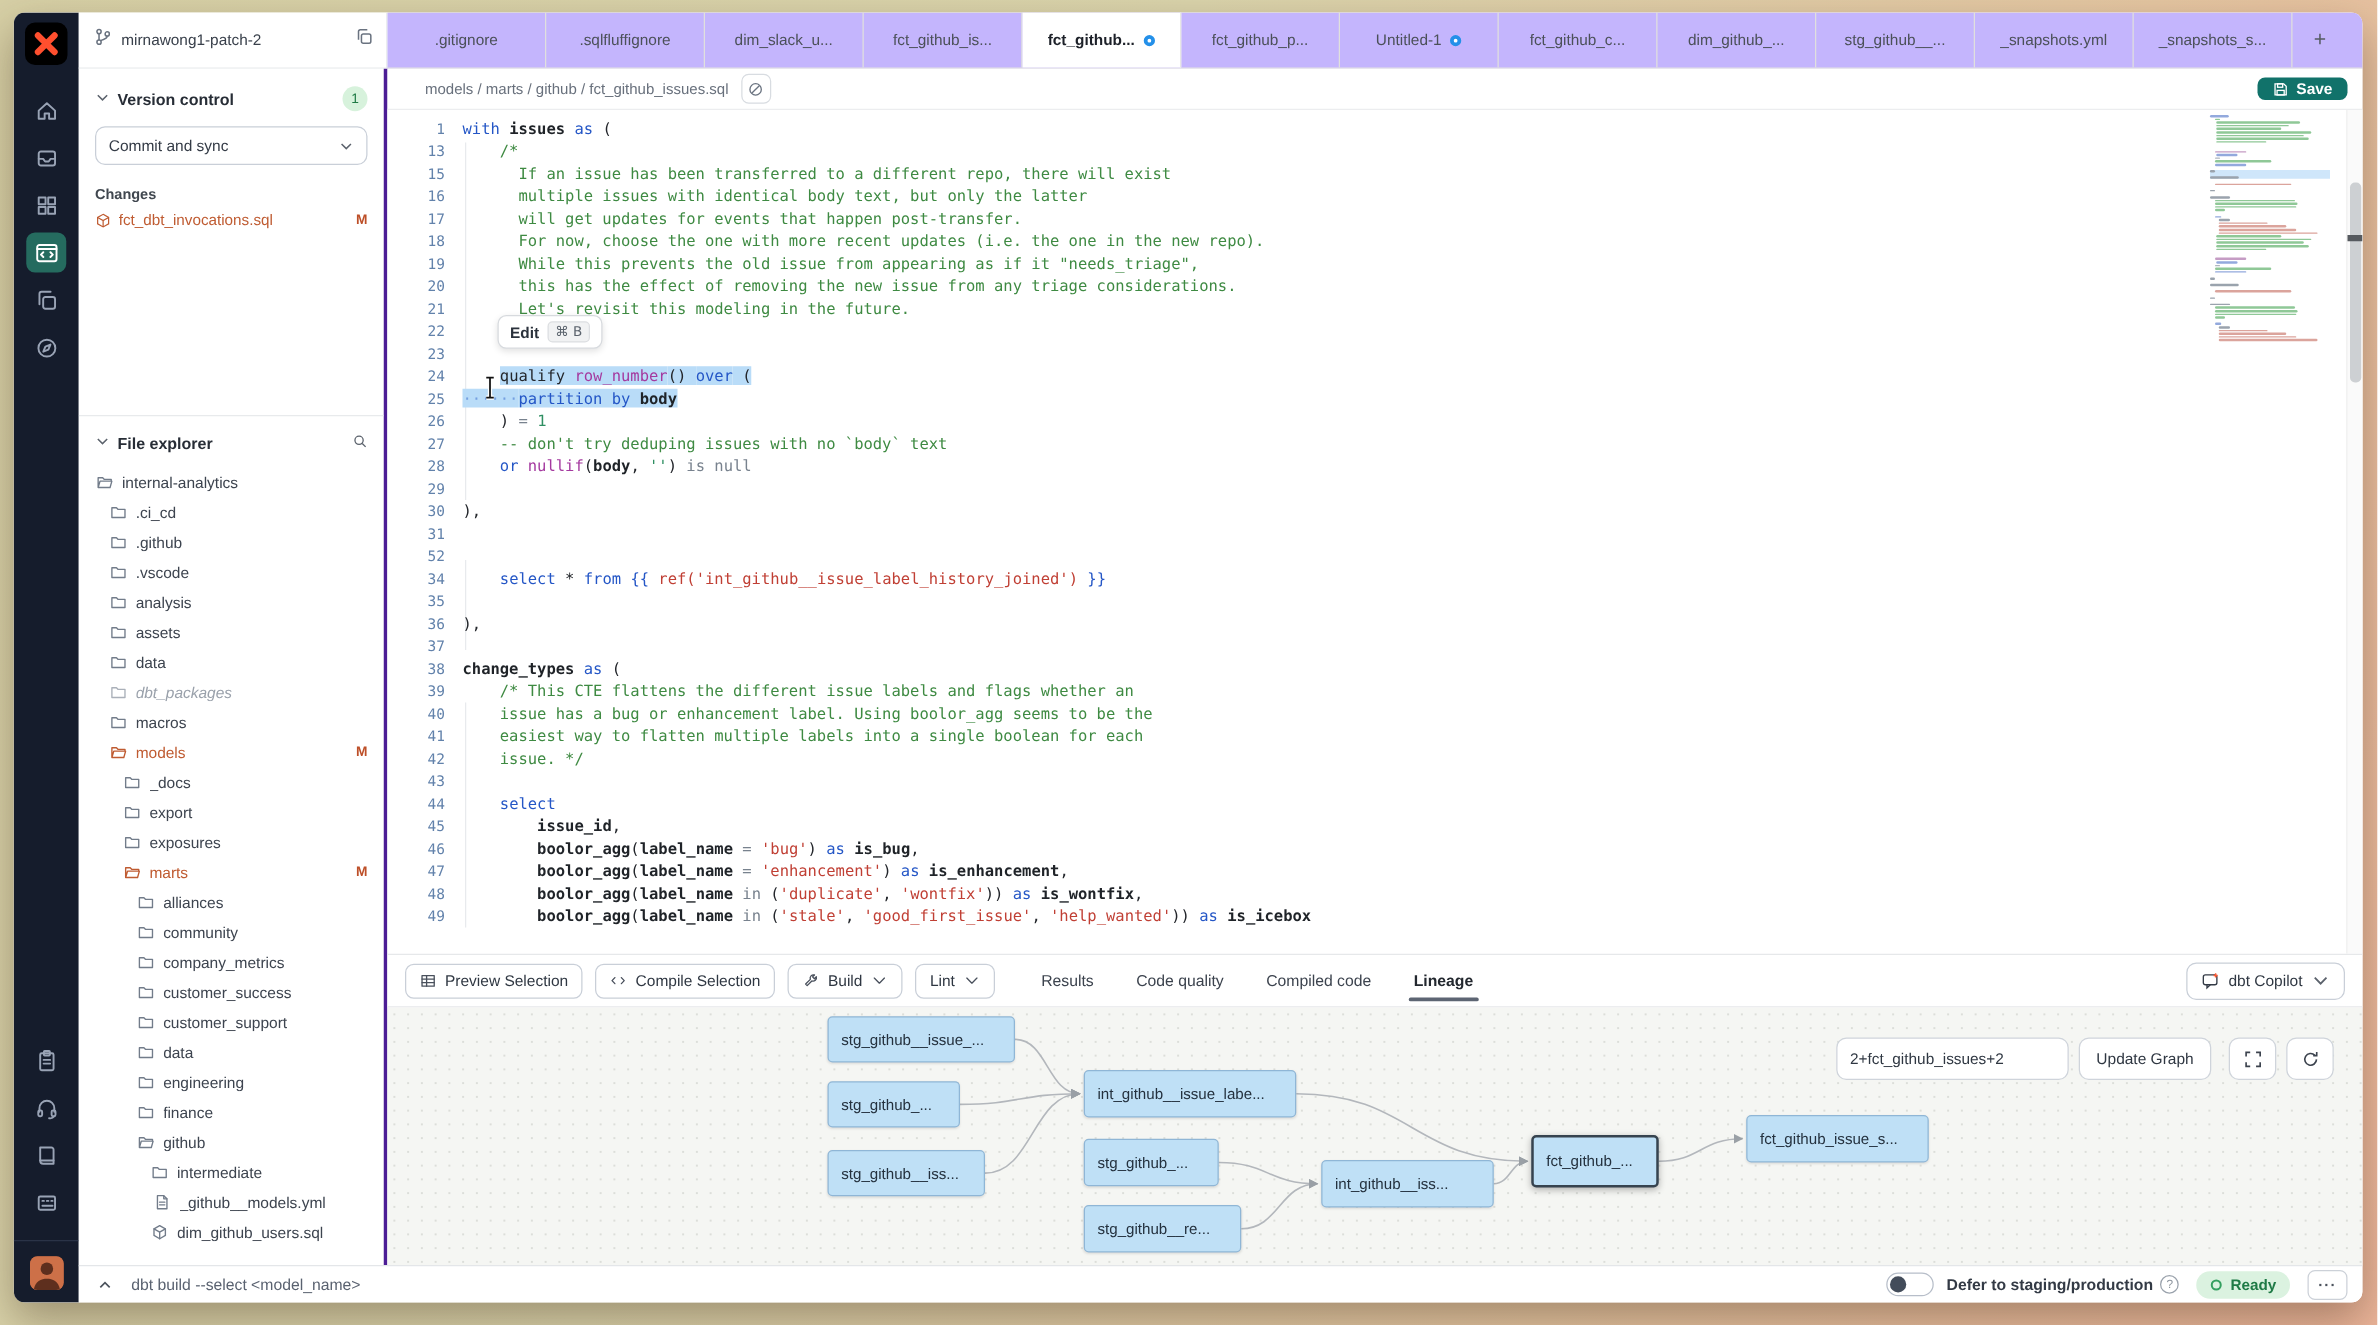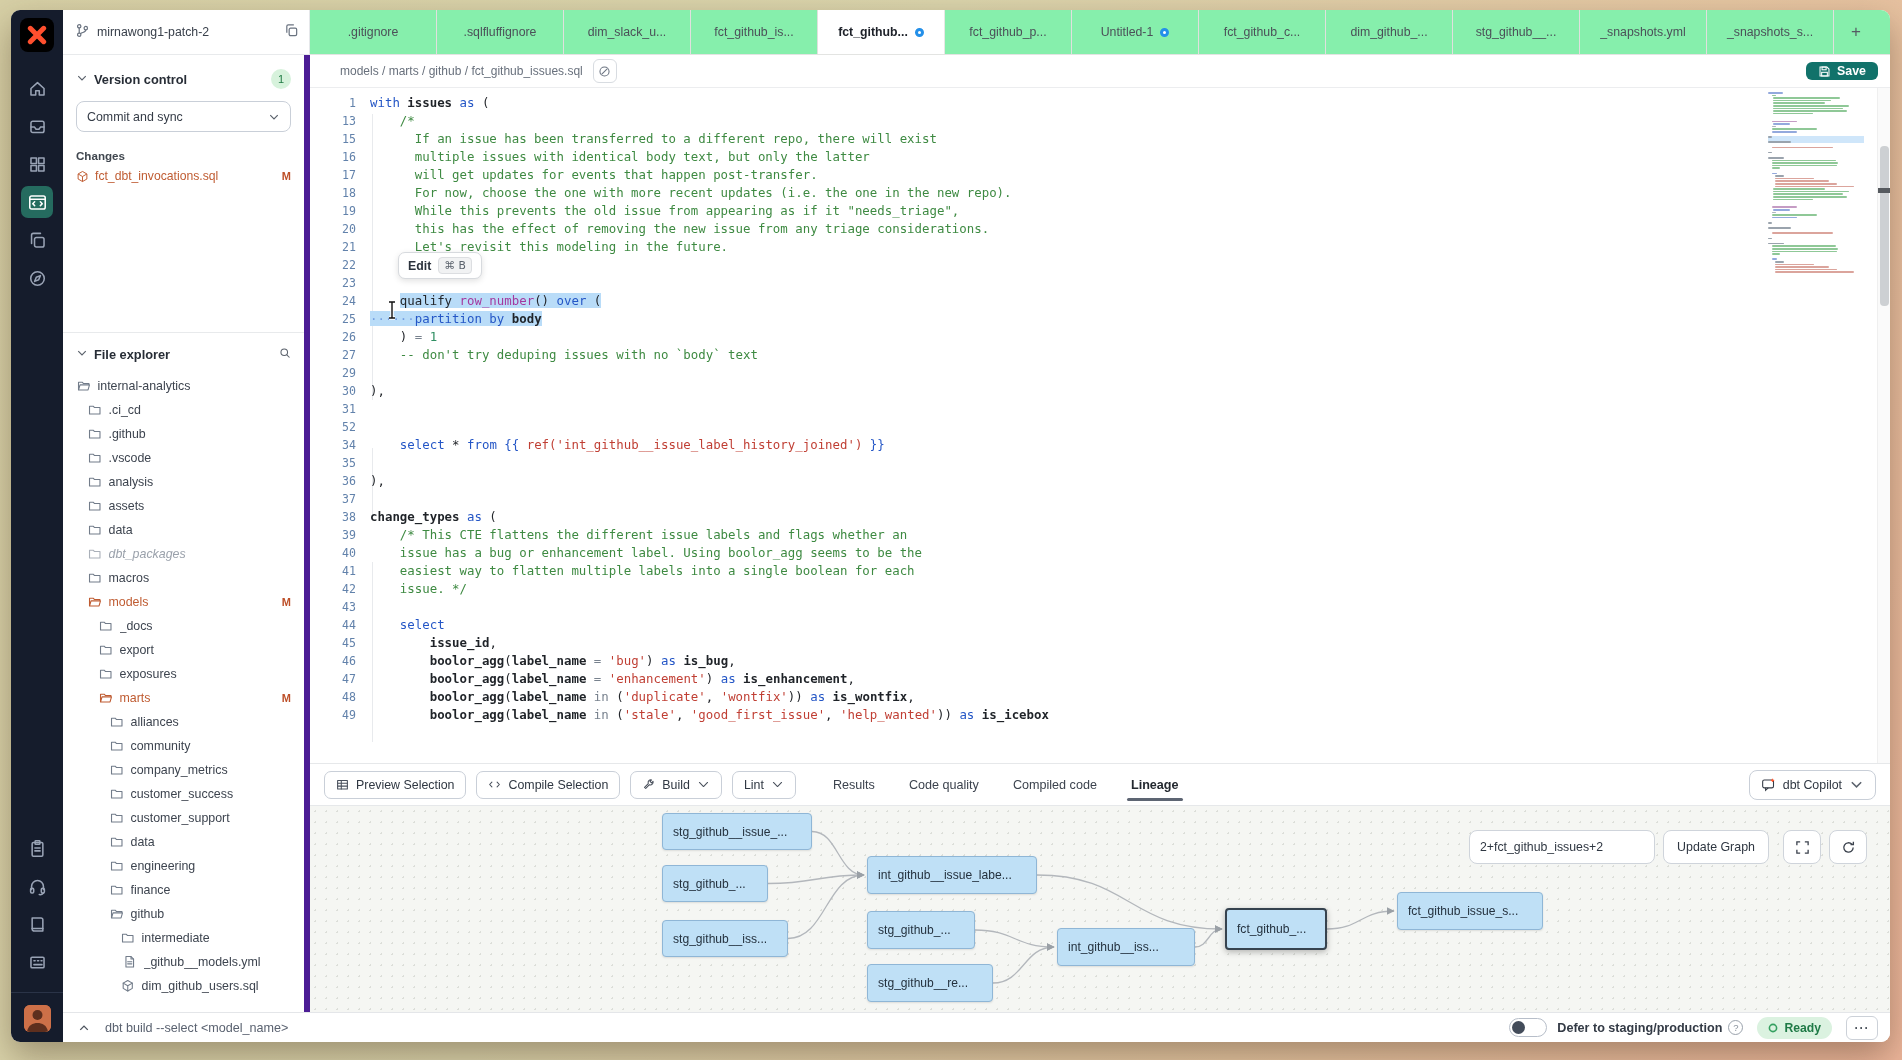--- a/index.html
+++ b/index.html
@@ -16,28 +16,28 @@
   .rail-btn svg{width:19px;height:19px;}
   .rail-btn.active{background:#256b5f;color:#fff;}
   .rail-spacer{flex:1}
   .rail-div{width:52px;height:1px;background:#2a3347;margin:8px 0 6px 0;}
   .avatar{width:27px;height:27px;border-radius:6px;background:#c96b43;overflow:hidden;margin:6px 0 10px 0;}
 
   
   .branchcell{position:absolute;left:52px;top:0;width:247px;height:45px;background:#fff;border-right:1px solid #e5e7ea;border-bottom:1px solid #e8eaec;display:flex;align-items:center;padding:0 10px 0 12px;color:#39404b;}
   .branchcell .bname{font-size:12.3px;margin-left:7px;flex:1;white-space:nowrap;overflow:hidden;}
   .branchcell svg{width:15px;height:15px;color:#6a7380;flex:none}
-  .tabbar{position:absolute;left:299px;top:0;right:0;height:45px;background:#86efac;display:flex;align-items:stretch;border-bottom:1px solid #e3e4e2;}
+  .tabbar{position:absolute;left:299px;top:0;right:0;height:45px;background:#c4b5fd;display:flex;align-items:stretch;border-bottom:1px solid #e3e4e2;}
   .tab{width:127px;flex:none;display:flex;align-items:center;justify-content:center;gap:7px;font-size:12.3px;color:#4b5058;border-right:1px solid #e0e0de;cursor:pointer;white-space:nowrap;overflow:hidden;}
   .tab.active{background:#fff;color:#1d2129;font-weight:bold;border-right:1px solid #e7e7e5;}
   .tab .dot{width:9px;height:9px;border-radius:50%;border:3px solid #2490e9;background:#fff;flex:none}
   .addtab{width:44px;display:flex;align-items:center;justify-content:center;font-size:17px;color:#555b63;cursor:pointer;}
 
   
-  .leftpanel{position:absolute;left:52px;top:45px;width:247px;bottom:30px;background:#fff;border-right:6px solid #4c1d95;overflow:hidden;font-size:12.4px;color:#3d444f;}
+  .leftpanel{position:absolute;left:52px;top:45px;width:247px;bottom:30px;background:#fff;border-right:3px solid #4c1d95;overflow:hidden;font-size:12.4px;color:#3d444f;}
   .sec-head{display:flex;align-items:center;padding:14px 13px 6px 13px;gap:6px;}
   .sec-head .title{font-weight:bold;font-size:12.8px;color:#272d36;flex:1}
   .sec-head svg{width:12px;height:12px;color:#5b626c}
   .badge1{width:20px;height:20px;border-radius:50%;background:#d7f2dc;color:#1f7a44;font-size:11px;display:flex;align-items:center;justify-content:center;}
   .commitbtn{margin:6px 13px 0 13px;height:31px;border:1px solid #c9cfd8;border-radius:8px;display:flex;align-items:center;padding:0 10px;font-size:12.4px;color:#343b46;cursor:pointer;background:#fff;}
   .commitbtn span{flex:1}
   .commitbtn svg{width:12px;height:12px;color:#5b626c}
   .chglabel{font-weight:bold;font-size:11.6px;color:#40474f;padding:17px 13px 4px 13px;}
   .chgrow{display:flex;align-items:center;gap:6px;padding:3px 13px;cursor:pointer;}
   .chgrow .fname{color:#bf5b31;font-size:12.2px;flex:1;white-space:nowrap;overflow:hidden}
@@ -507,20 +507,21 @@
             <div class="cl"><span class="num">18</span><span class="ct"><span class="tk-cm">      For now, choose the one with more recent updates (i.e. the one in the new repo).</span></span></div>
             <div class="cl"><span class="num">19</span><span class="ct"><span class="tk-cm">      While this prevents the old issue from appearing as if it "needs_triage",</span></span></div>
             <div class="cl"><span class="num">20</span><span class="ct"><span class="tk-cm">      this has the effect of removing the new issue from any triage considerations.</span></span></div>
             <div class="cl"><span class="num">21</span><span class="ct"><span class="tk-cm">      Let's revisit this modeling in the future.</span></span></div>
             <div class="cl"><span class="num">22</span><span class="ct"></span></div>
             <div class="cl"><span class="num">23</span><span class="ct"></span></div>
             <div class="cl"><span class="num">24</span><span class="ct"><span class="tk-pl">    </span><span class="tk-pl selx">qualify </span><span class="tk-fn selx">row_number</span><span class="tk-pl selx">() </span><span class="tk-kw selx">over</span><span class="tk-pl selx"> (</span></span></div>
             <div class="cl"><span class="num">25</span><span class="ct"><span class="tk-ws selx">······</span><span class="tk-kw selx">partition by</span><span class="tk-id selx"> body</span></span></div>
             <div class="cl"><span class="num">26</span><span class="ct"><span class="tk-pl">    ) </span><span class="tk-op">=</span><span class="tk-pl"> </span><span class="tk-nm">1</span></span></div>
             <div class="cl"><span class="num">27</span><span class="ct"><span class="tk-cm">    -- don't try deduping issues with no `body` text</span></span></div>
+            <div class="cl"><span class="num">28</span><span class="ct"><span class="tk-pl">    </span><span class="tk-kw">or</span><span class="tk-pl"> </span><span class="tk-fn">nullif</span><span class="tk-pl">(</span><span class="tk-id">body</span><span class="tk-pl">, </span><span class="tk-sg">''</span><span class="tk-pl">) </span><span class="tk-op">is null</span></span></div>
             <div class="cl"><span class="num">29</span><span class="ct"></span></div>
             <div class="cl"><span class="num">30</span><span class="ct"><span class="tk-pl">),</span></span></div>
             <div class="cl"><span class="num">31</span><span class="ct"></span></div>
             <div class="cl"><span class="num">52</span><span class="ct"></span></div>
             <div class="cl"><span class="num">34</span><span class="ct"><span class="tk-pl">    </span><span class="tk-kw">select</span><span class="tk-pl"> * </span><span class="tk-kw">from</span><span class="tk-pl"> </span><span class="tk-kw">{{</span><span class="tk-st"> ref('int_github__issue_label_history_joined') </span><span class="tk-kw">}}</span></span></div>
             <div class="cl"><span class="num">35</span><span class="ct"></span></div>
             <div class="cl"><span class="num">36</span><span class="ct"><span class="tk-pl">),</span></span></div>
             <div class="cl"><span class="num">37</span><span class="ct"></span></div>
             <div class="cl"><span class="num">38</span><span class="ct"><span class="tk-id">change_types </span><span class="tk-kw">as</span><span class="tk-pl"> (</span></span></div>
             <div class="cl"><span class="num">39</span><span class="ct"><span class="tk-cm">    /* This CTE flattens the different issue labels and flags whether an</span></span></div>

